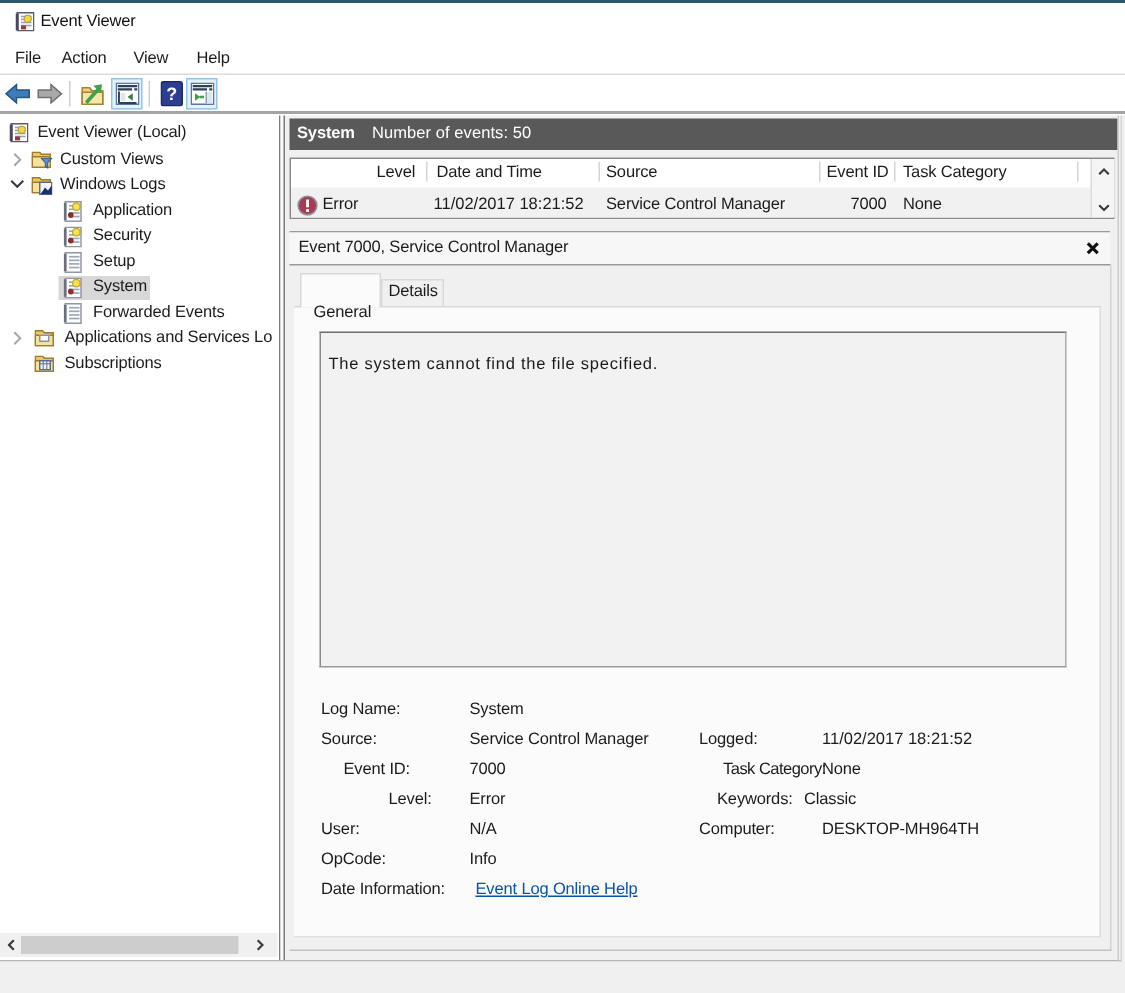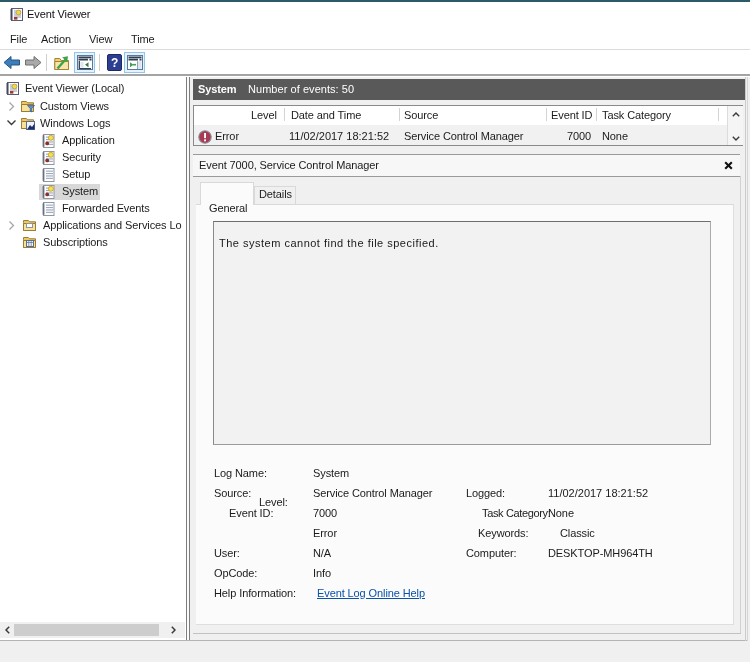--- a/index.html
+++ b/index.html
@@ -19,21 +19,21 @@
   <rect x="4" y="6.5" width="7" height="1" fill="#8fa0c0"></rect>
   <rect x="4" y="8.5" width="7" height="1" fill="#8fa0c0"></rect>
   <circle cx="8.5" cy="4.5" r="2.4" fill="#f3d54a" stroke="#b99a28" stroke-width="0.7"></circle>
   <rect x="4" y="9" width="3.4" height="2.6" fill="#a33c30"></rect>
 </svg>
 <div class="a" style="left:27px;top:8px;height:13px;line-height:13px;color:#111">Event Viewer</div>
 
 <div class="a" style="left:10px;top:33px;">File</div>
 <div class="a" style="left:41px;top:33px;">Action</div>
 <div class="a" style="left:89px;top:33px;">View</div>
-<div class="a" style="left:131px;top:33px;">Time</div>
+<div class="a" style="left:131px;top:33px;">Help</div>
 
 <div class="a" style="left:0;top:49px;width:750px;height:1px;background:#dcdcdc"></div>
 
 <svg class="a" style="left:3px;top:55px" width="18" height="15" viewBox="0 0 18 15">
   <path d="M8 1.5 L8 5 L16.5 5 L16.5 10 L8 10 L8 13.5 L1 7.5 Z" fill="#3b7dbd" stroke="#27567f" stroke-width="1"></path>
 </svg>
 
 <svg class="a" style="left:24px;top:55px" width="18" height="15" viewBox="0 0 18 15">
   <path d="M10 1.5 L10 5 L1.5 5 L1.5 10 L10 10 L10 13.5 L17 7.5 Z" fill="#a9a9a9" stroke="#6f6f6f" stroke-width="1"></path>
 </svg>
@@ -259,30 +259,30 @@
   <div class="a" style="left:214px;top:467px;height:13px;line-height:13px;">Log Name:</div>
   <div class="a" style="left:313px;top:467px;height:13px;line-height:13px;">System</div>
   <div class="a" style="left:214px;top:487px;height:13px;line-height:13px;">Source:</div>
   <div class="a" style="left:313px;top:487px;height:13px;line-height:13px;">Service Control Manager</div>
   <div class="a" style="left:466px;top:487px;height:13px;line-height:13px;">Logged:</div>
   <div class="a" style="left:548px;top:487px;height:13px;line-height:13px;letter-spacing:0;">11/02/2017 18:21:52</div>
   <div class="a" style="left:229px;top:507px;height:13px;line-height:13px;">Event ID:</div>
   <div class="a" style="left:313px;top:507px;height:13px;line-height:13px;">7000</div>
   <div class="a" style="left:466px;top:507px;height:13px;line-height:13px;letter-spacing:-0.35px;margin-left:16px;">Task Category:</div>
   <div class="a" style="left:548px;top:507px;height:13px;line-height:13px;">None</div>
-  <div class="a" style="left:214px;top:496px;height:13px;line-height:13px;padding-left:45px;">Level:</div>
+  <div class="a" style="left:214px;top:527px;height:13px;line-height:13px;padding-left:45px;">Level:</div>
   <div class="a" style="left:313px;top:527px;height:13px;line-height:13px;">Error</div>
   <div class="a" style="left:466px;top:527px;height:13px;line-height:13px;padding-left:12px;">Keywords:</div>
-  <div class="a" style="left:560px;top:527px;height:13px;line-height:13px;text-align:right;">Classic</div>
+  <div class="a" style="left:536px;top:527px;height:13px;line-height:13px;text-align:right;">Classic</div>
   <div class="a" style="left:214px;top:547px;height:13px;line-height:13px;">User:</div>
   <div class="a" style="left:313px;top:547px;height:13px;line-height:13px;">N/A</div>
   <div class="a" style="left:466px;top:547px;height:13px;line-height:13px;">Computer:</div>
   <div class="a" style="left:548px;top:547px;height:13px;line-height:13px;">DESKTOP-MH964TH</div>
   <div class="a" style="left:214px;top:567px;height:13px;line-height:13px;">OpCode:</div>
   <div class="a" style="left:313px;top:567px;height:13px;line-height:13px;">Info</div>
-  <div class="a" style="left:214px;top:587px;height:13px;line-height:13px;">Help Information:</div>
+  <div class="a" style="left:214px;top:587px;height:13px;line-height:13px;">Date Information:</div>
   <div class="a" style="left:317px;top:587px;height:13px;line-height:13px;color:#0a51a8;text-decoration:underline;">Event Log Online Help</div>
 </div>
 
 <div class="a" style="left:0;top:640px;width:748px;height:1px;background:#b4b4b4"></div>
 <div class="a" style="left:0;top:641px;width:750px;height:21px;background:#f0f0f0"></div>
 <div class="a" style="left:745px;top:77px;width:1px;height:564px;background:#cccccc"></div>
 <div class="a" style="left:747px;top:77px;width:1px;height:564px;background:#d6d6d6"></div>
 
 </body></html>

